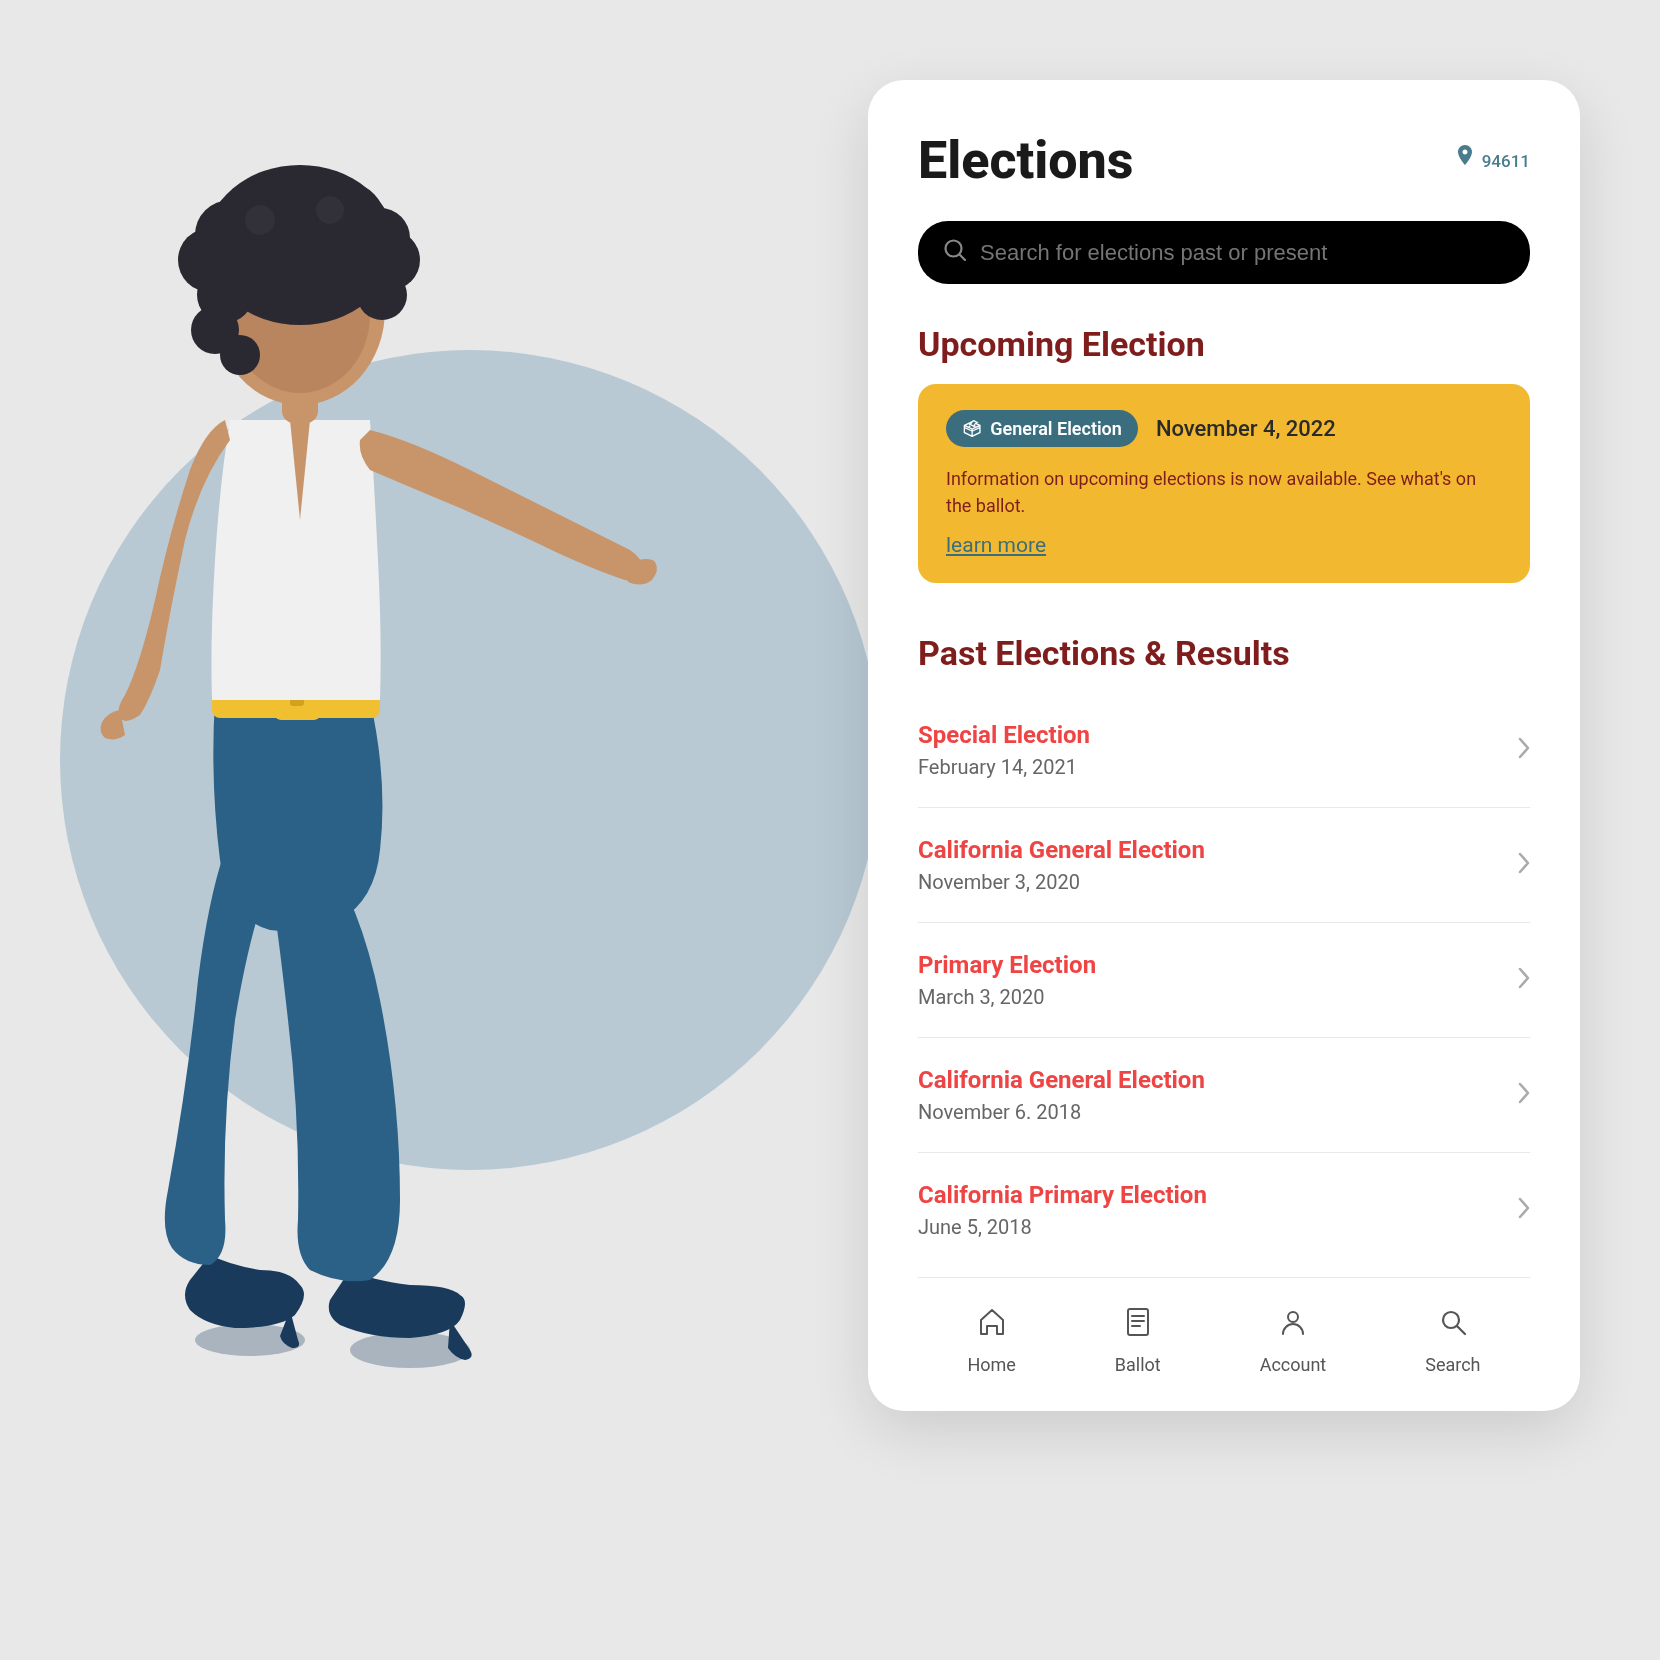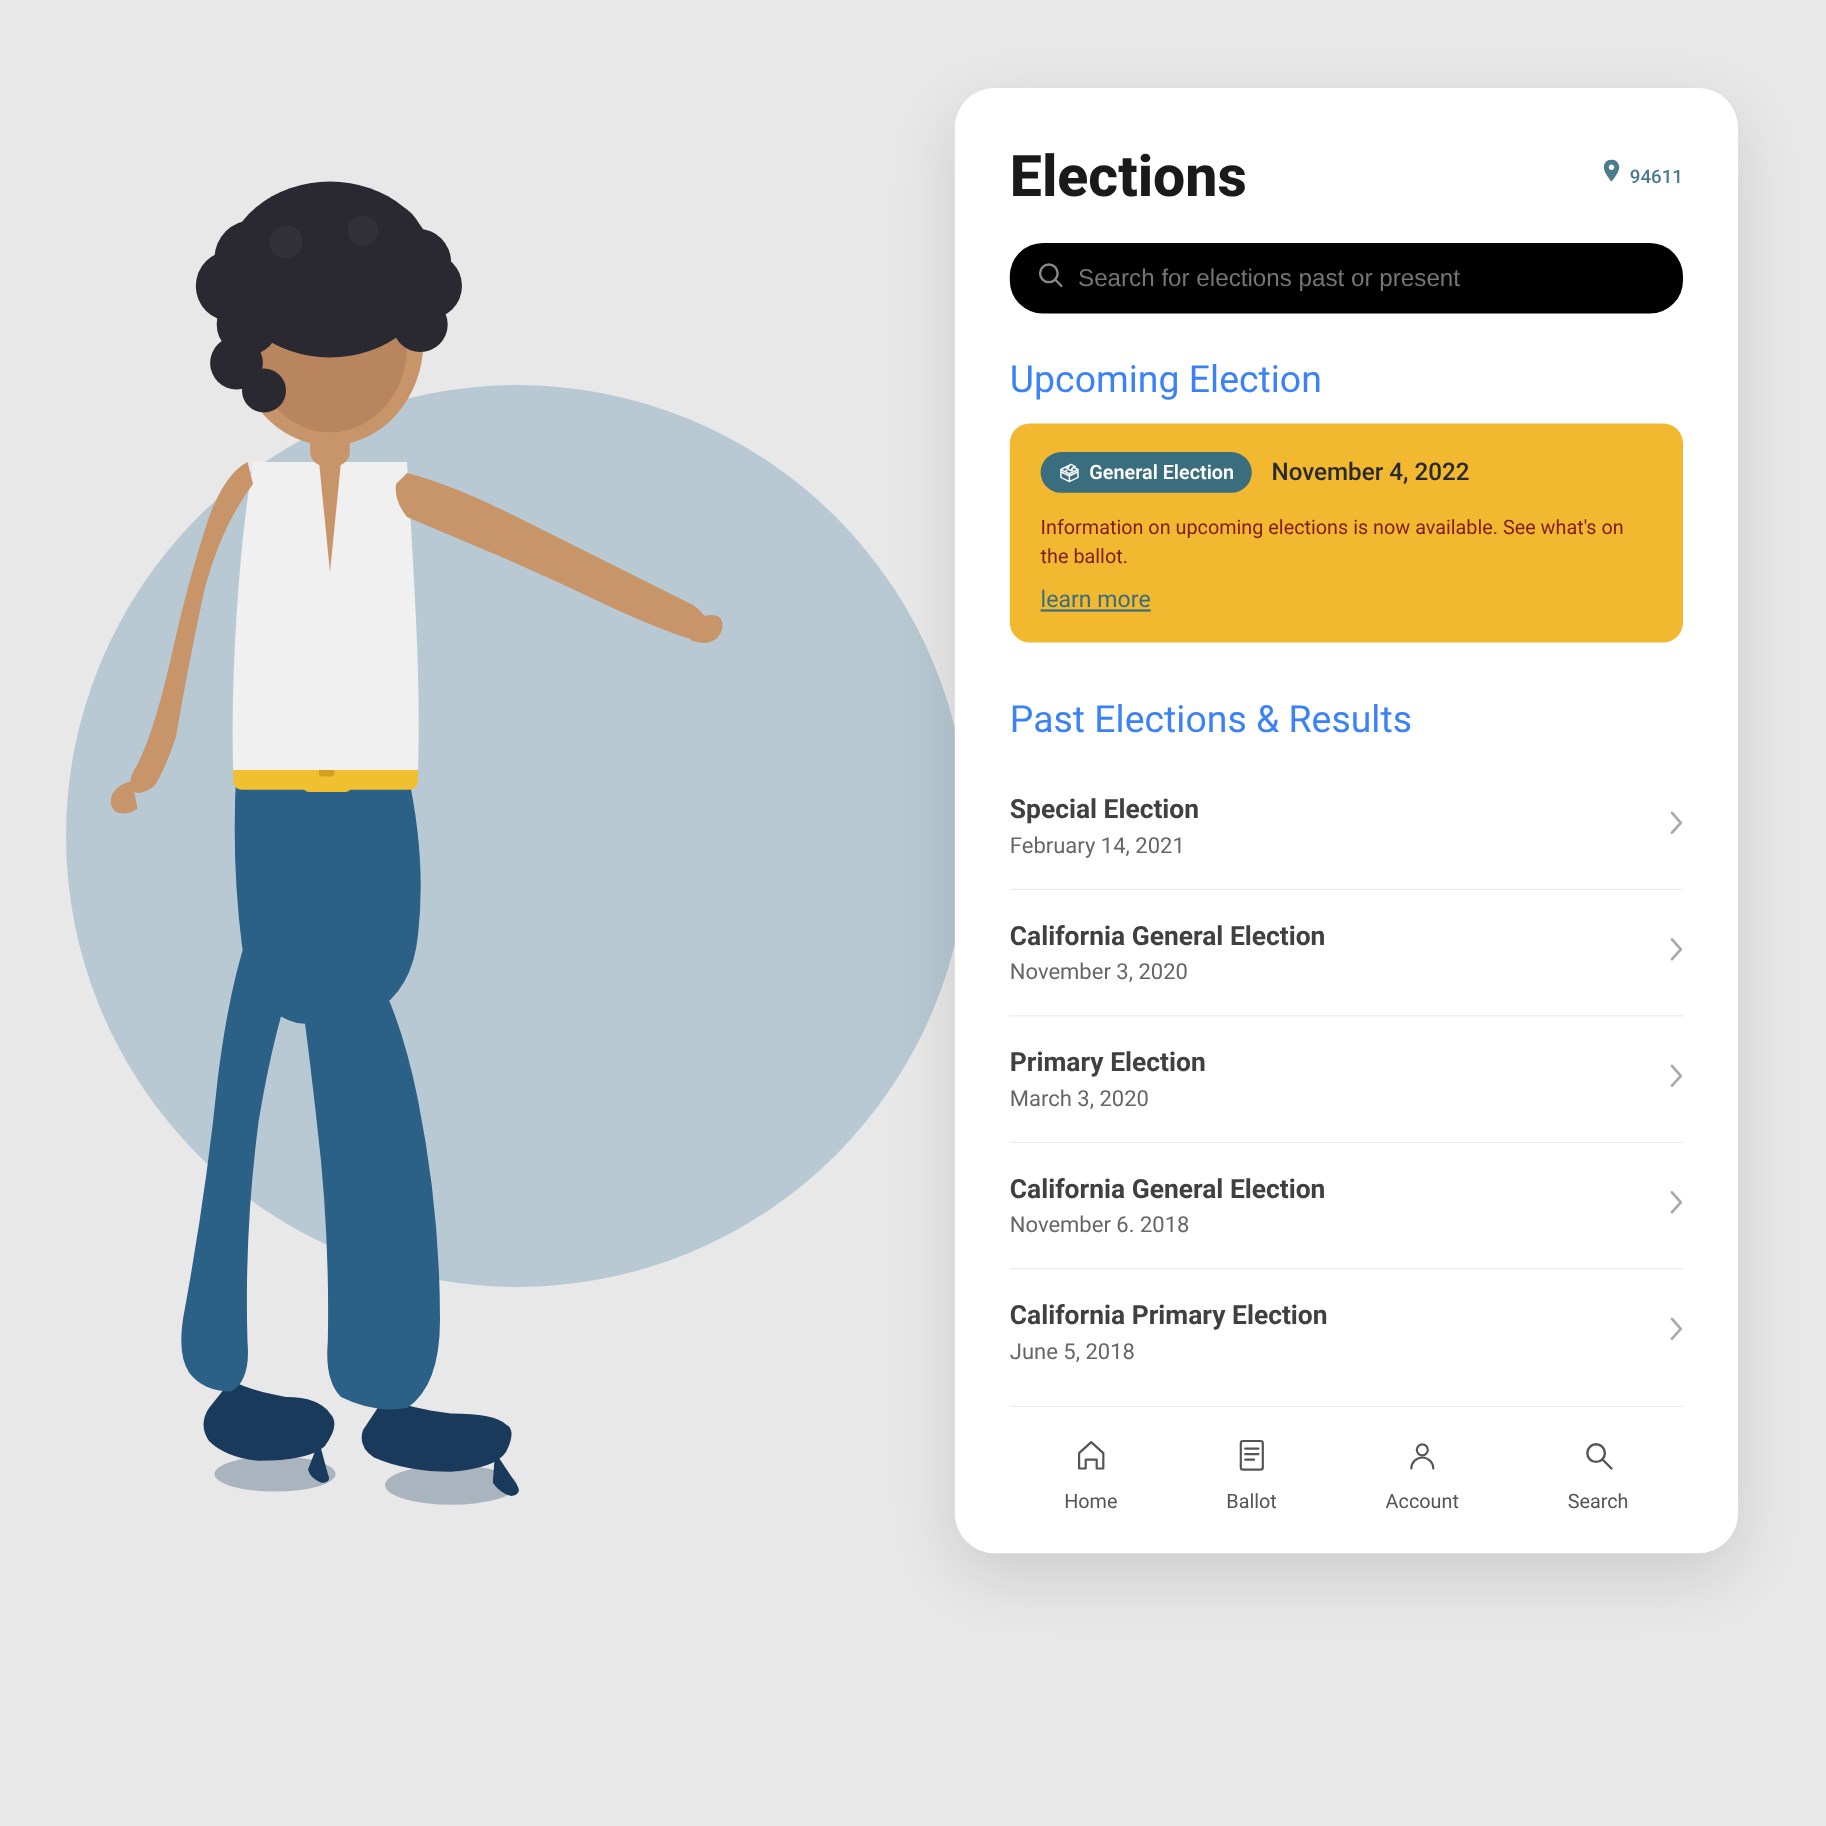--- a/index.html
+++ b/index.html
@@ -92,22 +92,22 @@
       border: none;
       background: transparent;
       font-size: 22px;
       color: #aaa;
       outline: none;
       width: 100%;
     }
 
     .section-title {
       font-size: 34px;
-      font-weight: 400;
-      color: #3b82f6;
+      font-weight: 700;
+      color: #7f1d1d;
       margin-bottom: 20px;
     }
 
     
     .upcoming-card {
       background: #f2b830;
       border-radius: 18px;
       padding: 26px 28px;
       margin-bottom: 50px;
     }
@@ -169,21 +169,21 @@
       cursor: pointer;
     }
 
     .election-list-item:last-child {
       border-bottom: none;
     }
 
     .election-item-title {
       font-size: 24px;
       font-weight: 700;
-      color: #404040;
+      color: #ef4444;
       margin-bottom: 6px;
     }
 
     .election-item-date {
       font-size: 20px;
       color: #666;
       font-weight: 400;
     }
 
     .chevron-right {

